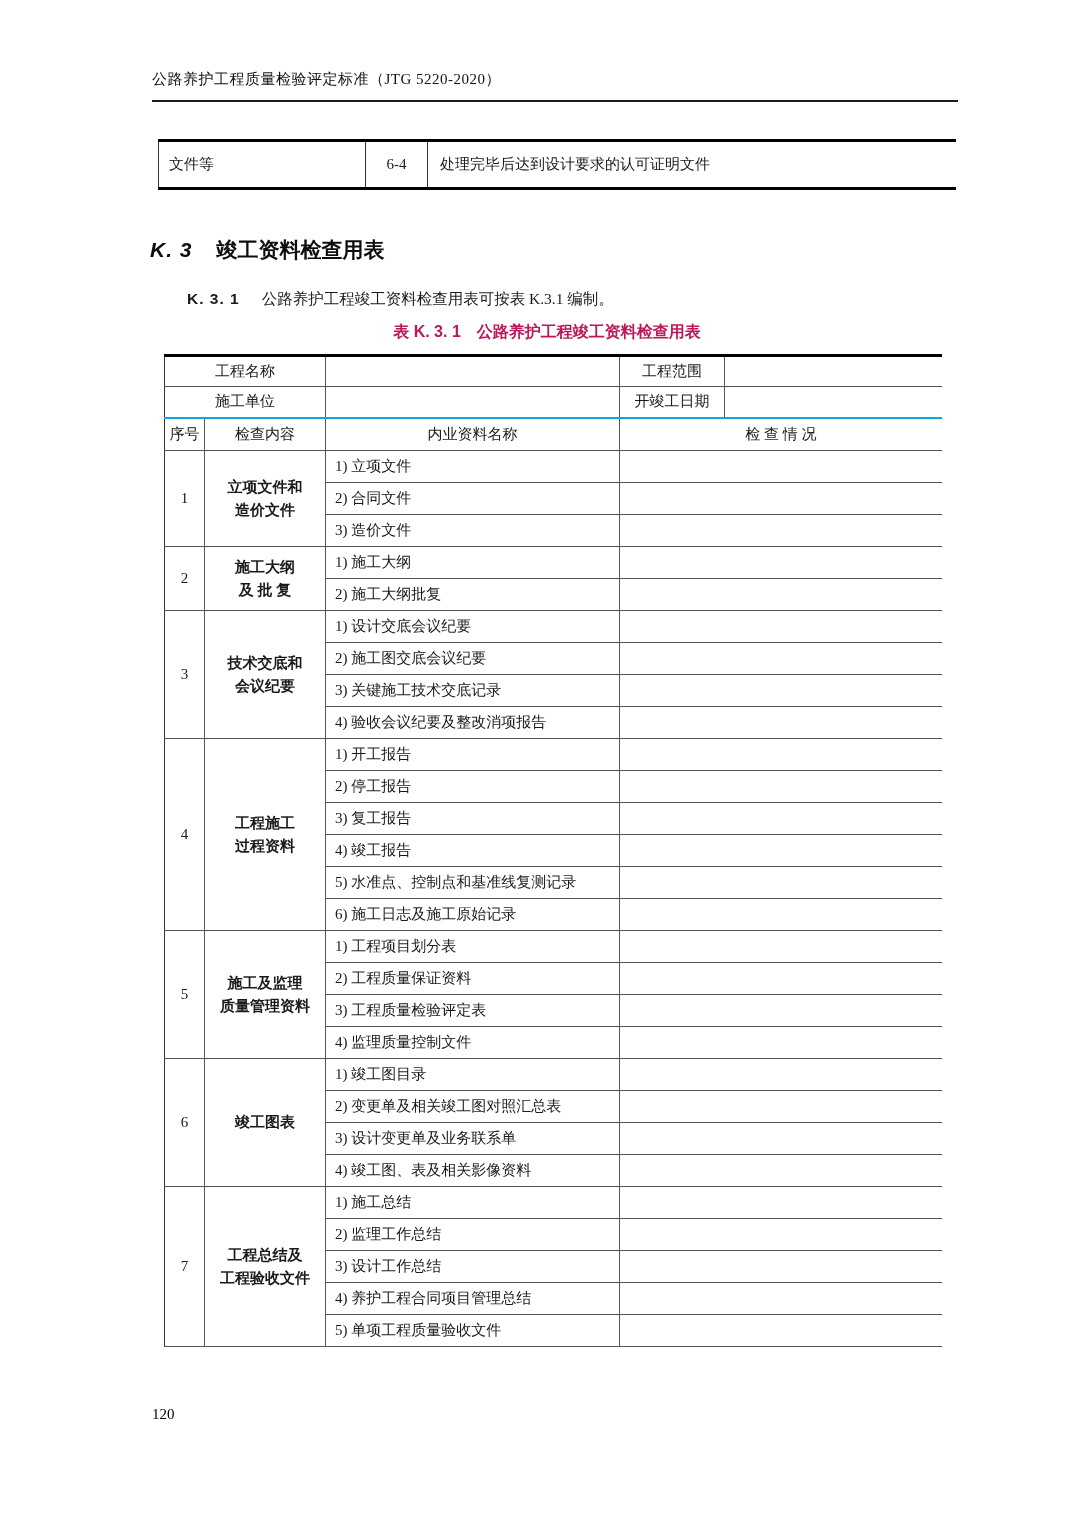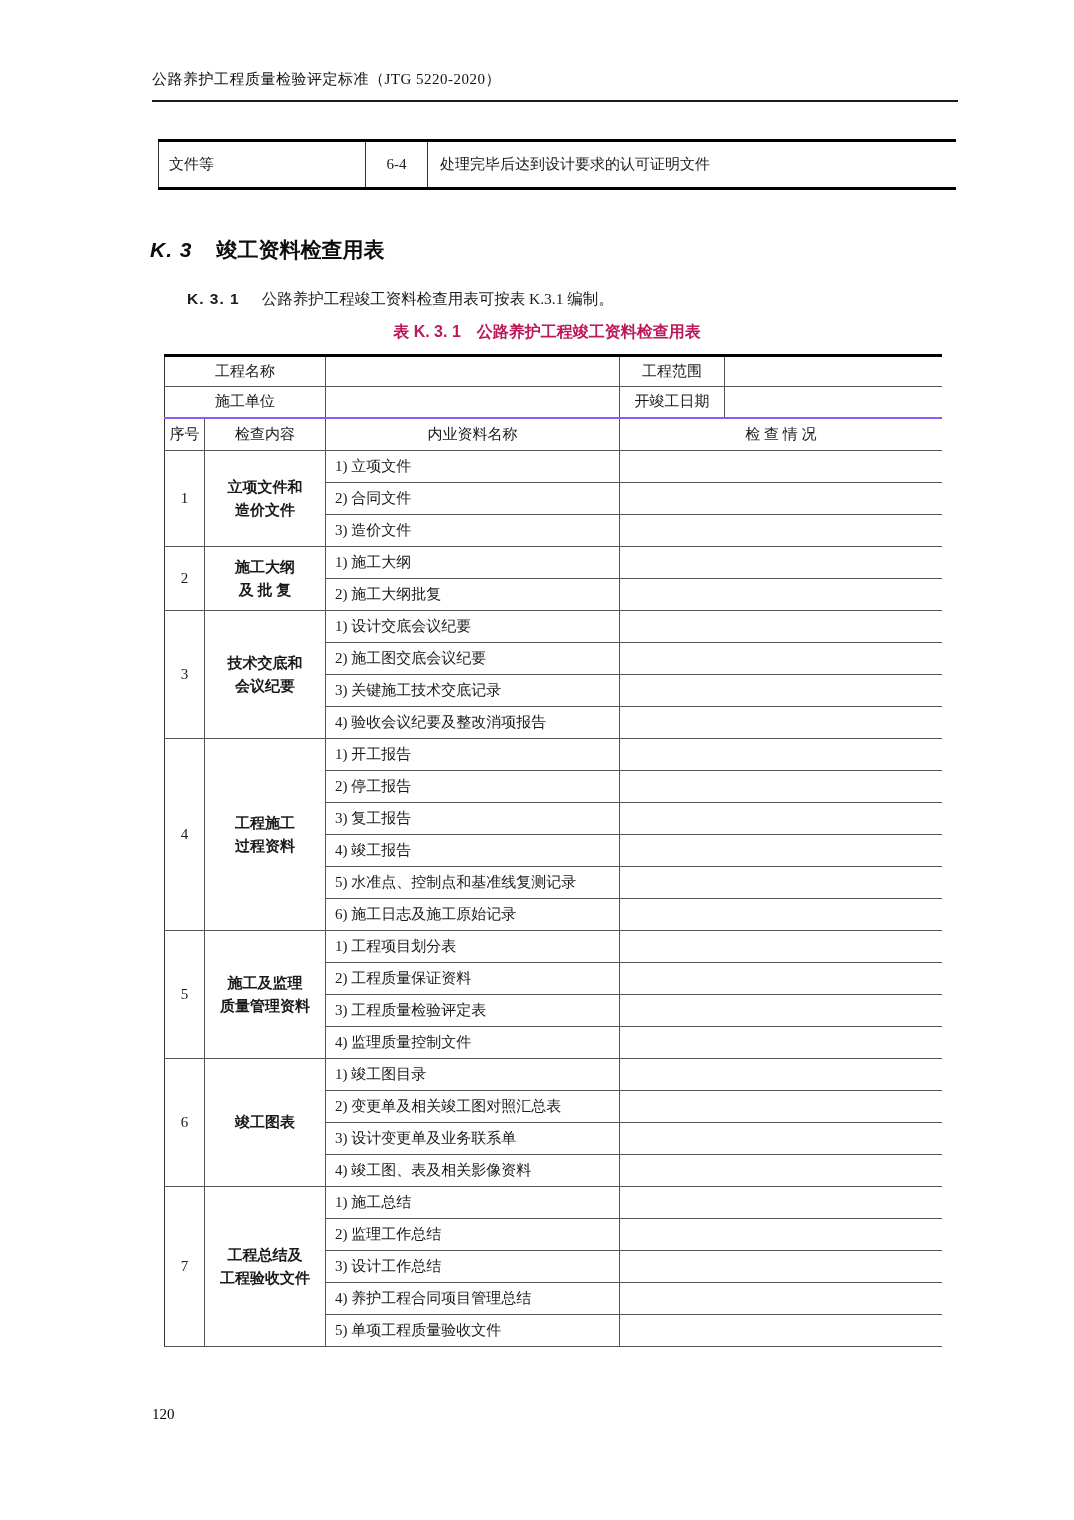--- a/index.html
+++ b/index.html
@@ -113,21 +113,21 @@
   .main-table td, .main-table th {
     border: 1px solid #555;
     border-left: 1px solid #333;
     padding: 2px 4px;
     vertical-align: middle;
     font-weight: normal;
     overflow: hidden;
   }
   .main-table td:last-child, .main-table th:last-child { border-right: none; }
   .main-table .info-row td { height: 31px; }
-  .main-table .info-row.thick-bottom td { border-bottom: 2px solid #8b5cf6; }
+  .main-table .info-row.thick-bottom td { border-bottom: 2px solid #0ea5e9; }
   .main-table .head-row th { height: 33px; text-align: center; }
   .main-table .info-label { text-align: center; }
   .main-table .no-cell { text-align: center; }
   .main-table .cat-cell {
     text-align: center;
     white-space: pre-line;
     line-height: 1.5;
     font-weight: bold;
   }
   .main-table .item-cell {

